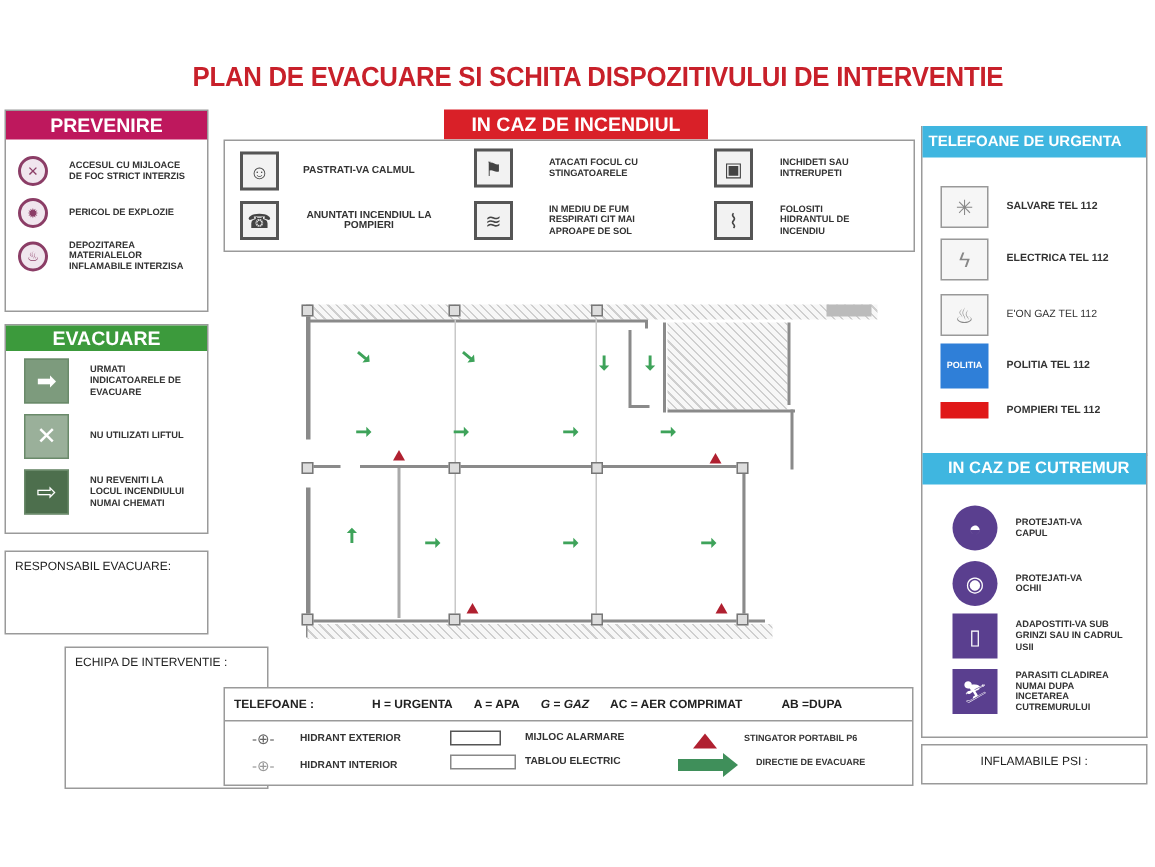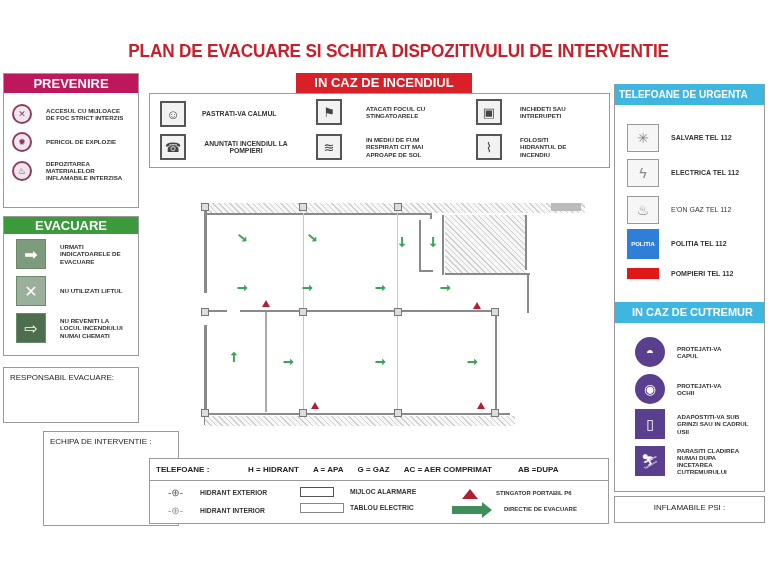--- a/index.html
+++ b/index.html
@@ -202,23 +202,23 @@
 
   <div class="ext" style="left:67px;top:105px;"></div>
   <div class="ext" style="left:278px;top:107px;"></div>
   <div class="ext" style="left:116px;top:207px;"></div>
   <div class="ext" style="left:282px;top:207px;"></div>
 </div>
 
 <div class="abs box" style="left:149px;top:458px;width:460px;height:66px;">
   <div style="height:22px;border-bottom:1px solid #9a9a9a;display:flex;align-items:center;font-size:8px;font-weight:bold;color:#222;padding:0 6px;">
     <span style="width:92px;">TELEFOANE :</span>
-    <span style="margin-right:14px;">H = HIDRANT</span>
+    <span style="margin-right:14px;">H = URGENTA</span>
     <span style="margin-right:14px;">A = APA</span>
-    <span style="margin-right:14px;">G = GAZ</span>
+    <span style="margin-right:14px;font-style:italic;">G = GAZ</span>
     <span style="margin-right:26px;">AC = AER COMPRIMAT</span>
     <span>AB =DUPA</span>
   </div>
   <div class="row" style="left:18px;top:28px;">
     <span style="font-size:10px;color:#666;width:20px;">-⊕-</span>
     <span class="small" style="margin-left:12px;font-size:6.8px;">HIDRANT EXTERIOR</span>
   </div>
   <div class="row" style="left:18px;top:46px;">
     <span style="font-size:10px;color:#999;width:20px;">-⊕-</span>
     <span class="small" style="margin-left:12px;font-size:6.8px;">HIDRANT INTERIOR</span>

